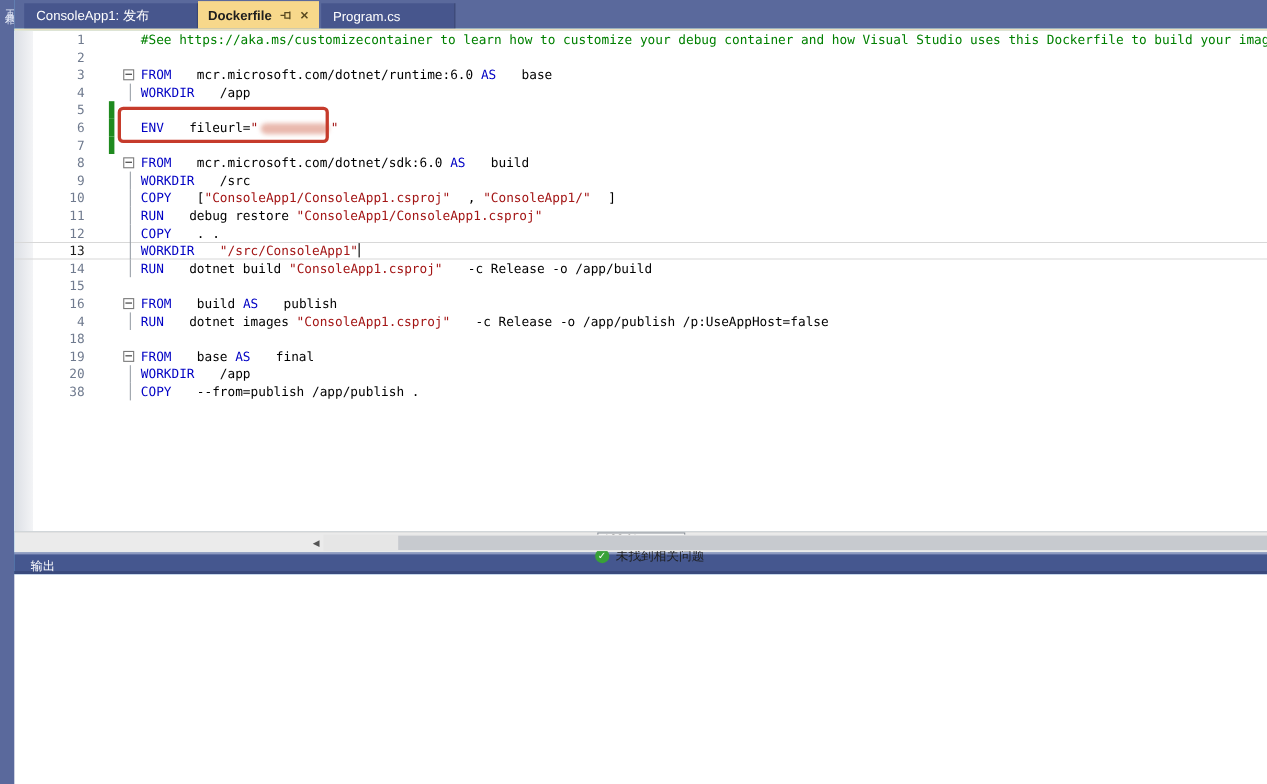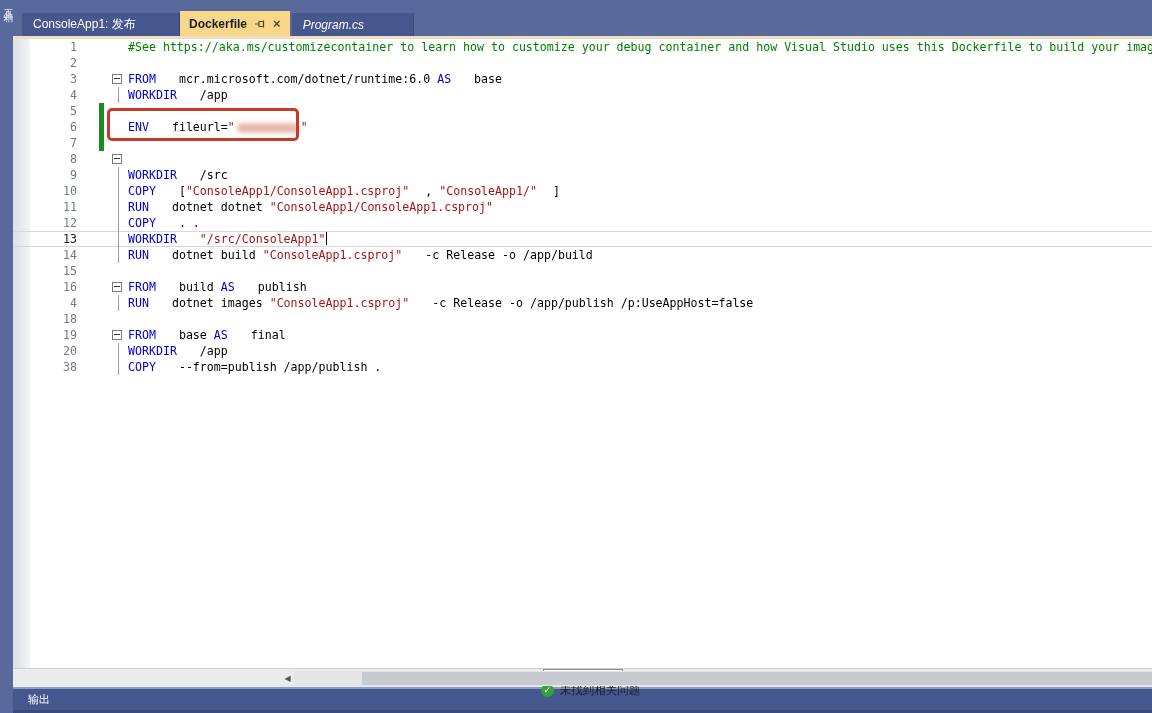--- a/index.html
+++ b/index.html
@@ -1,29 +1,29 @@
 <!DOCTYPE html>
 <html><head>
 <meta charset="utf-8">
 <style>
   * { margin:0; padding:0; box-sizing:border-box; }
   html,body { width:1152px; height:713px; overflow:hidden; font-family:"Liberation Sans", sans-serif; }
-  .app { display:flex; width:1152px; height:713px; background:#7dd3fc; }
+  .app { display:flex; width:1152px; height:522px; background:#7dd3fc; }
 
   
   .left-rail { width:13px; height:713px; background:#5a699c; flex:0 0 13px; overflow:hidden; }
   .vtext { writing-mode:vertical-rl; font-size:10px; color:#dde3f2; margin:1px 0 0 1px; letter-spacing:2px; white-space:nowrap; }
 
   .main { flex:1; display:flex; flex-direction:column; min-width:0; }
 
   
   .tabbar { height:36px; background:#5a699c; display:flex; align-items:flex-end; padding-left:9px; }
   .tab { height:23px; display:flex; align-items:center; padding:0 11px; font-size:12px; color:#fff; background:#47568d; cursor:default; white-space:nowrap; border-right:1px solid rgba(0,0,0,0.18); }
   .tab.t1 { width:158px; }
-  .tab.t3 { width:122px; margin-left:2px;font-style:italic; }
+  .tab.t3 { width:122px; margin-left:2px; }
   .tab.active { height:25px; background:#f7d88b; color:#1e1e1e; font-weight:bold; padding:0 9px; gap:7px; border-right:none; }
   .tab.active .pin { display:inline-flex; align-items:center; }
   .tab.active .close { font-weight:bold; color:#5a4a20; font-size:13px; line-height:1; }
   .tab-accent { height:3px; background:#ece0bf; }
 
   
   .editor { position:relative; height:629px; background:#fff; overflow:hidden;
             font-family:"DejaVu Sans Mono","Liberation Mono",monospace; font-size:11.6px; }
   .margin-strip { position:absolute; left:0; top:0; width:17px; height:100%;
             background:linear-gradient(90deg,#dcdfe5,#f3f4f6); }
@@ -95,24 +95,24 @@
     <div class="editor">
       <div class="margin-strip"></div>
       <div id="lines">
           <div class="row"><span class="ln">1</span><span class="bar"></span><span class="foldcol"></span><span class="code"><span class="tok-c">#See </span><span class="tok-l">https://aka.ms/customizecontainer</span><span class="tok-c"> to learn how to customize your debug container and how Visual Studio uses this Dockerfile to build your images</span></span></div>
           <div class="row"><span class="ln">2</span><span class="bar"></span><span class="foldcol"></span><span class="code"></span></div>
           <div class="row"><span class="ln">3</span><span class="bar"></span><span class="foldcol"><span class="foldbox"></span></span><span class="code"><span class="tok-k">FROM</span><span class="tok-p"> mcr.microsoft.com/dotnet/runtime:6.0 </span><span class="tok-k">AS</span><span class="tok-p"> base</span></span></div>
           <div class="row"><span class="ln">4</span><span class="bar"></span><span class="foldcol"><span class="guide"></span></span><span class="code"><span class="tok-k">WORKDIR</span><span class="tok-p"> /app</span></span></div>
           <div class="row"><span class="ln">5</span><span class="bar green"></span><span class="foldcol"></span><span class="code"></span></div>
           <div class="row"><span class="ln">6</span><span class="bar green"></span><span class="foldcol"></span><span class="code"><span class="tok-k">ENV</span><span class="tok-p"> fileurl=</span><span class="tok-s">"</span><span class="smudge"></span><span class="tok-s">"</span></span></div>
           <div class="row"><span class="ln">7</span><span class="bar green"></span><span class="foldcol"></span><span class="code"></span></div>
-          <div class="row"><span class="ln">8</span><span class="bar"></span><span class="foldcol"><span class="foldbox"></span></span></div>
+          <div class="row"><span class="ln">8</span><span class="bar"></span><span class="foldcol"><span class="foldbox"></span></span><span class="code"><span class="tok-k">FROM</span><span class="tok-p"> mcr.microsoft.com/dotnet/sdk:6.0 </span><span class="tok-k">AS</span><span class="tok-p"> build</span></span></div>
           <div class="row"><span class="ln">9</span><span class="bar"></span><span class="foldcol"><span class="guide"></span></span><span class="code"><span class="tok-k">WORKDIR</span><span class="tok-p"> /src</span></span></div>
           <div class="row"><span class="ln">10</span><span class="bar"></span><span class="foldcol"><span class="guide"></span></span><span class="code"><span class="tok-k">COPY</span><span class="tok-p"> [</span><span class="tok-s">"ConsoleApp1/ConsoleApp1.csproj"</span><span class="tok-p">, </span><span class="tok-s">"ConsoleApp1/"</span><span class="tok-p">]</span></span></div>
-          <div class="row"><span class="ln">11</span><span class="bar"></span><span class="foldcol"><span class="guide"></span></span><span class="code"><span class="tok-k">RUN</span><span class="tok-p"> dotnet dotnet </span><span class="tok-s">"ConsoleApp1/ConsoleApp1.csproj"</span></span></div>
+          <div class="row"><span class="ln">11</span><span class="bar"></span><span class="foldcol"><span class="guide"></span></span><span class="code"><span class="tok-k">RUN</span><span class="tok-p"> debug restore </span><span class="tok-s">"ConsoleApp1/ConsoleApp1.csproj"</span></span></div>
           <div class="row"><span class="ln">12</span><span class="bar"></span><span class="foldcol"><span class="guide"></span></span><span class="code"><span class="tok-k">COPY</span><span class="tok-p"> . .</span></span></div>
           <div class="row current"><span class="ln cur">13</span><span class="bar"></span><span class="foldcol"><span class="guide"></span></span><span class="code"><span class="tok-k">WORKDIR</span><span class="tok-p"> </span><span class="tok-s">"/src/ConsoleApp1"</span><span class="caret"></span></span></div>
           <div class="row"><span class="ln">14</span><span class="bar"></span><span class="foldcol"><span class="guide"></span></span><span class="code"><span class="tok-k">RUN</span><span class="tok-p"> dotnet build </span><span class="tok-s">"ConsoleApp1.csproj"</span><span class="tok-p"> -c Release -o /app/build</span></span></div>
           <div class="row"><span class="ln">15</span><span class="bar"></span><span class="foldcol"></span><span class="code"></span></div>
           <div class="row"><span class="ln">16</span><span class="bar"></span><span class="foldcol"><span class="foldbox"></span></span><span class="code"><span class="tok-k">FROM</span><span class="tok-p"> build </span><span class="tok-k">AS</span><span class="tok-p"> publish</span></span></div>
           <div class="row"><span class="ln">4</span><span class="bar"></span><span class="foldcol"><span class="guide"></span></span><span class="code"><span class="tok-k">RUN</span><span class="tok-p"> dotnet images </span><span class="tok-s">"ConsoleApp1.csproj"</span><span class="tok-p"> -c Release -o /app/publish /p:UseAppHost=false</span></span></div>
           <div class="row"><span class="ln">18</span><span class="bar"></span><span class="foldcol"></span><span class="code"></span></div>
           <div class="row"><span class="ln">19</span><span class="bar"></span><span class="foldcol"><span class="foldbox"></span></span><span class="code"><span class="tok-k">FROM</span><span class="tok-p"> base </span><span class="tok-k">AS</span><span class="tok-p"> final</span></span></div>
           <div class="row"><span class="ln">20</span><span class="bar"></span><span class="foldcol"><span class="guide"></span></span><span class="code"><span class="tok-k">WORKDIR</span><span class="tok-p"> /app</span></span></div>
           <div class="row"><span class="ln">38</span><span class="bar"></span><span class="foldcol"><span class="guide"></span></span><span class="code"><span class="tok-k">COPY</span><span class="tok-p"> --from=publish /app/publish .</span></span></div>

